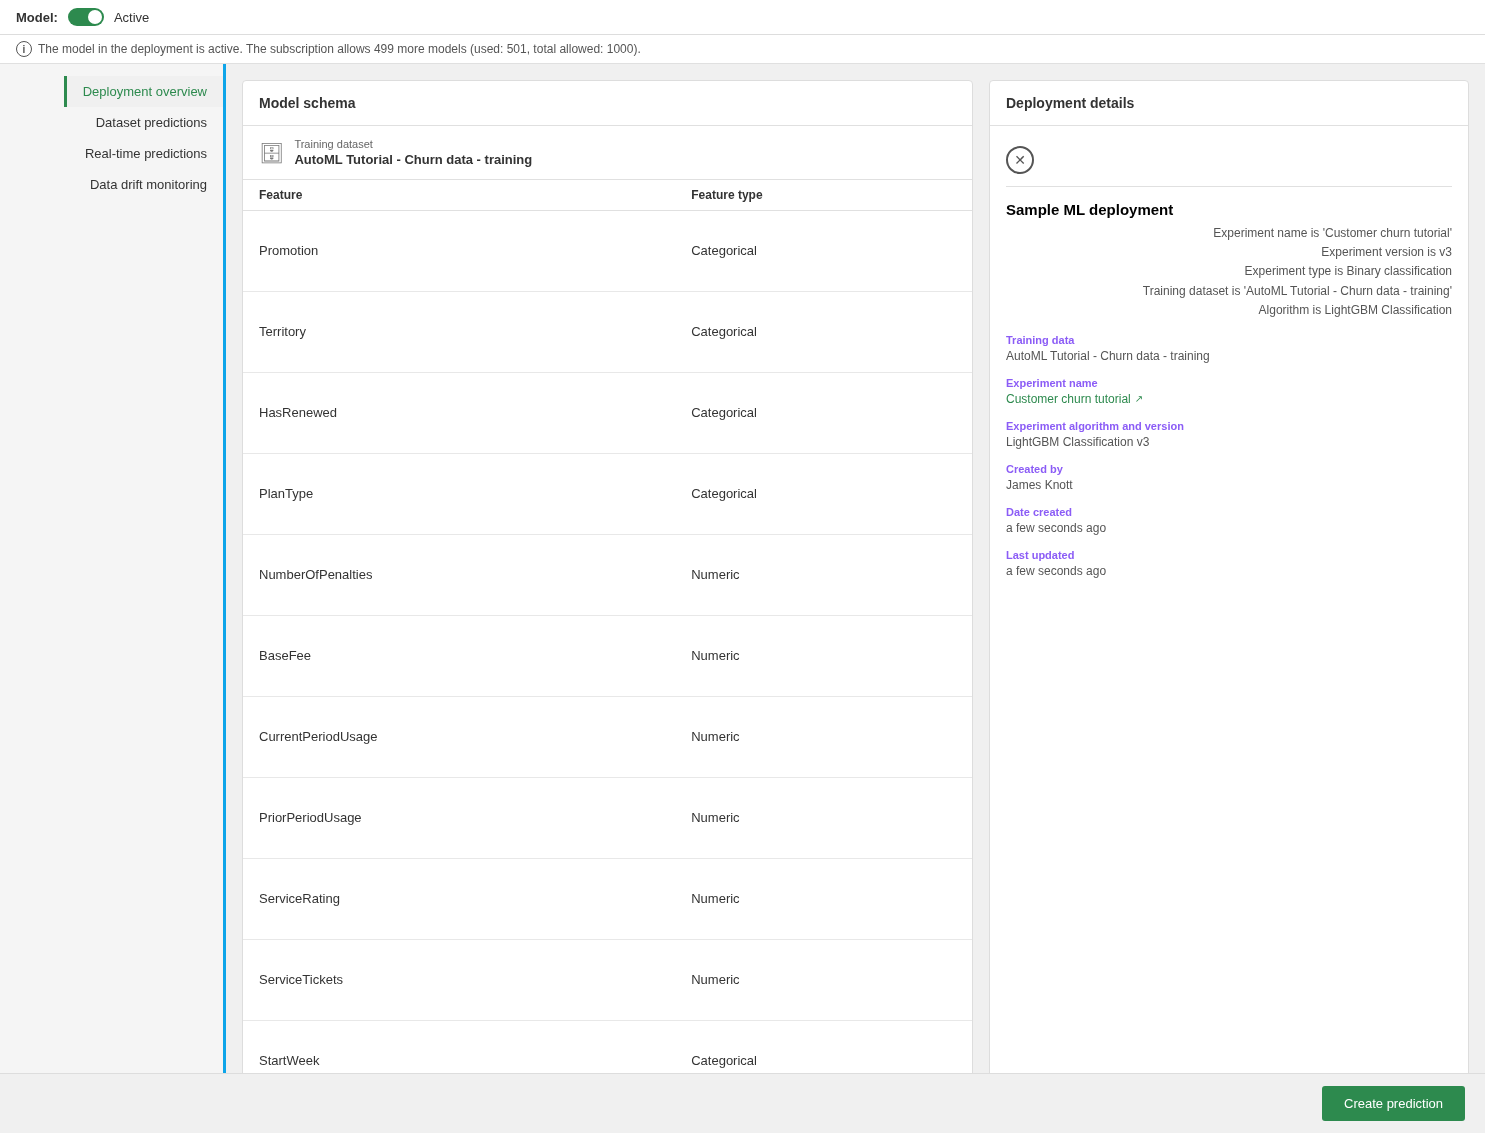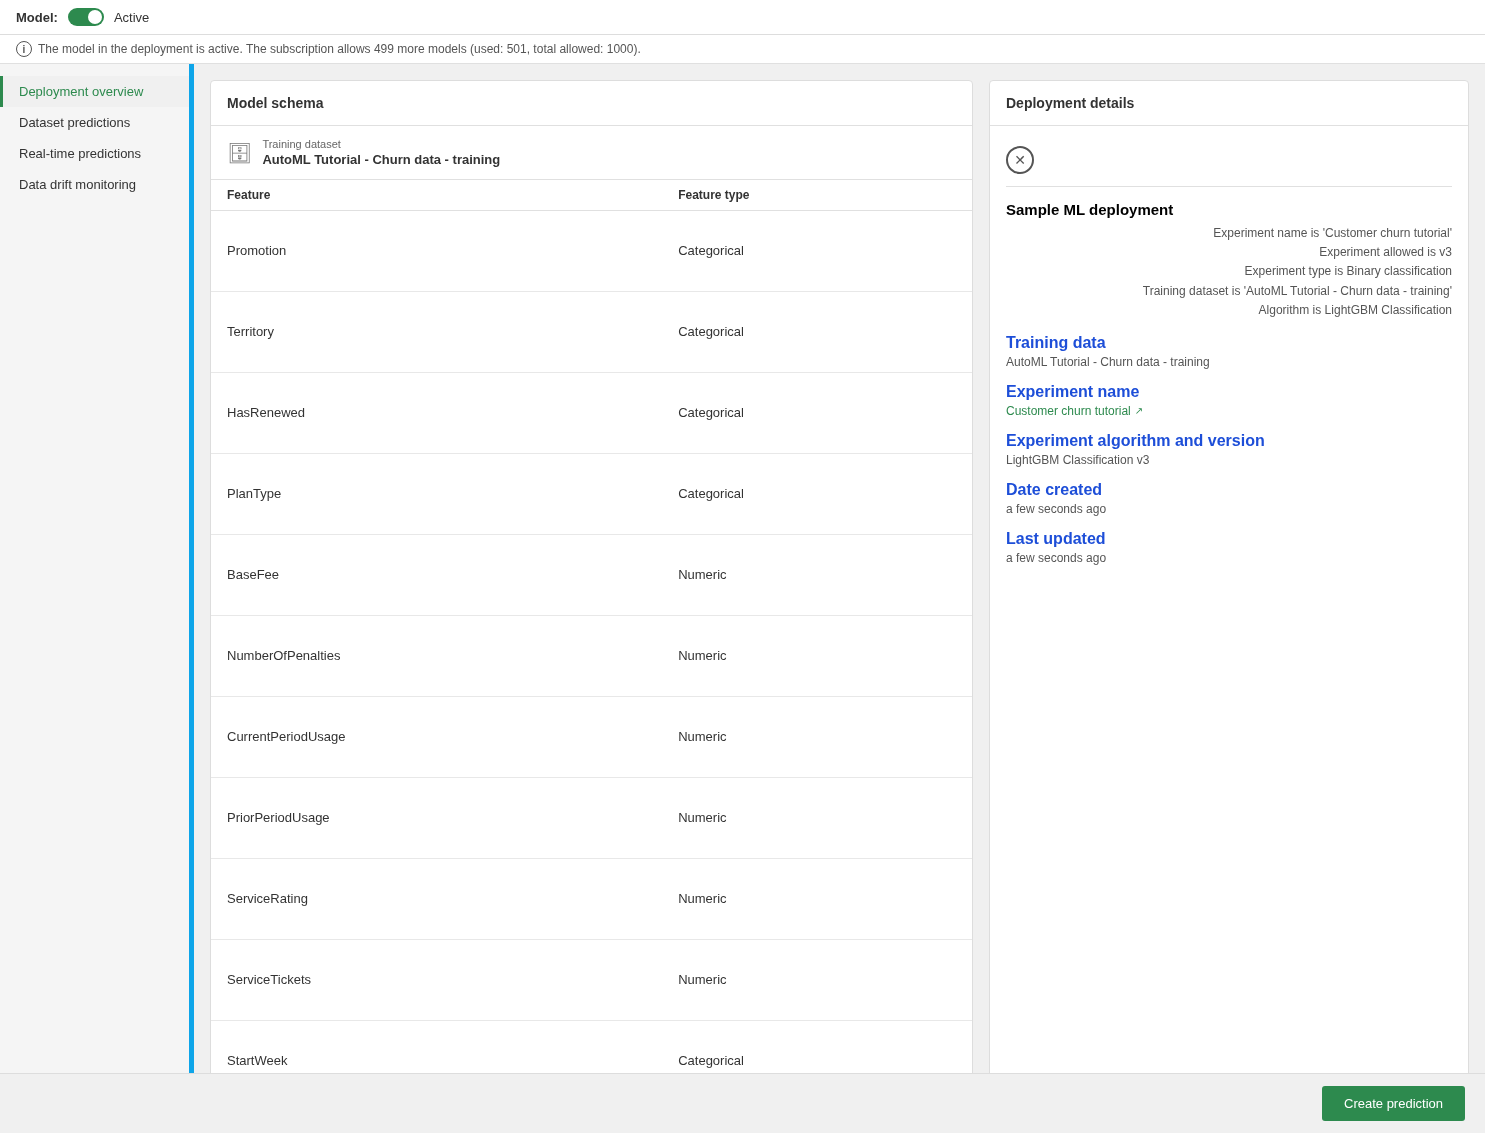--- a/index.html
+++ b/index.html
@@ -74,26 +74,27 @@
     }
 
     
     .main-container {
       display: flex;
       height: calc(1133px - 80px);
     }
 
     
     .sidebar {
-      width: 194px;
+      width: 226px;
       background: #f5f5f5;
-      border-right: 5px solid #0ea5e9;
+      border-right: 3px solid #0ea5e9;
       padding: 12px 0;
       display: flex;
       flex-direction: column;
+      align-items: flex-end;
     }
     .sidebar-item {
       padding: 8px 16px;
       cursor: pointer;
       font-size: 13px;
       color: #333;
       border-left: 3px solid transparent;
     }
     .sidebar-item.active {
       border-left: 3px solid #2d8a4e;
@@ -244,23 +245,23 @@
       color: #555;
       line-height: 1.6;
       margin-bottom: 14px;
       text-align: right;
     }
 
     .detail-section {
       margin-bottom: 14px;
     }
     .detail-section-label {
-      font-size: 16px;
-      font-weight: 600;
-      color: #1d4ed8;
+      font-size: 11px;
+      font-weight: 600;
+      color: #8b5cf6;
       margin-bottom: 3px;
     }
     .detail-section-value {
       font-size: 12px;
       color: #555;
     }
     .detail-link {
       font-size: 12px;
       color: #2d8a4e;
       cursor: pointer;
@@ -364,25 +365,25 @@
             </tr>
             <tr>
               <td>HasRenewed</td>
               <td>Categorical</td>
             </tr>
             <tr>
               <td>PlanType</td>
               <td>Categorical</td>
             </tr>
             <tr>
+              <td>NumberOfPenalties</td>
+              <td>Numeric</td>
+            </tr>
+            <tr>
               <td>BaseFee</td>
-              <td>Numeric</td>
-            </tr>
-            <tr>
-              <td>NumberOfPenalties</td>
               <td>Numeric</td>
             </tr>
             <tr>
               <td>CurrentPeriodUsage</td>
               <td>Numeric</td>
             </tr>
             <tr>
               <td>PriorPeriodUsage</td>
               <td>Numeric</td>
             </tr>
@@ -408,40 +409,44 @@
       <div class="deployment-details-content">
 
         <div class="x-icon-container">
           <div class="x-icon">✕</div>
         </div>
 
         <div class="deployment-title">Sample ML deployment</div>
 
         <div class="detail-description">
           <div>Experiment name is 'Customer churn tutorial'</div>
-          <div>Experiment allowed is v3</div>
+          <div>Experiment version is v3</div>
           <div>Experiment type is Binary classification</div>
           <div>Training dataset is 'AutoML Tutorial - Churn data - training'</div>
           <div>Algorithm is LightGBM Classification</div>
         </div>
 
         <div id="deployment-sections-container">
         <div class="detail-section">
               <div class="detail-section-label">Training data</div>
               <div class="detail-section-value">AutoML Tutorial - Churn data - training</div>
             </div>
             <div class="detail-section">
               <div class="detail-section-label">Experiment name</div>
               <a class="detail-link">Customer churn tutorial<span style="font-size: 10px;">↗</span></a>
             </div>
             <div class="detail-section">
               <div class="detail-section-label">Experiment algorithm and version</div>
               <div class="detail-section-value">LightGBM Classification v3</div>
             </div>
             <div class="detail-section">
+              <div class="detail-section-label">Created by</div>
+              <div class="detail-section-value">James Knott</div>
+            </div>
+            <div class="detail-section">
               <div class="detail-section-label">Date created</div>
               <div class="detail-section-value">a few seconds ago</div>
             </div>
             <div class="detail-section">
               <div class="detail-section-label">Last updated</div>
               <div class="detail-section-value">a few seconds ago</div>
             </div>
           </div>
 
       </div>

